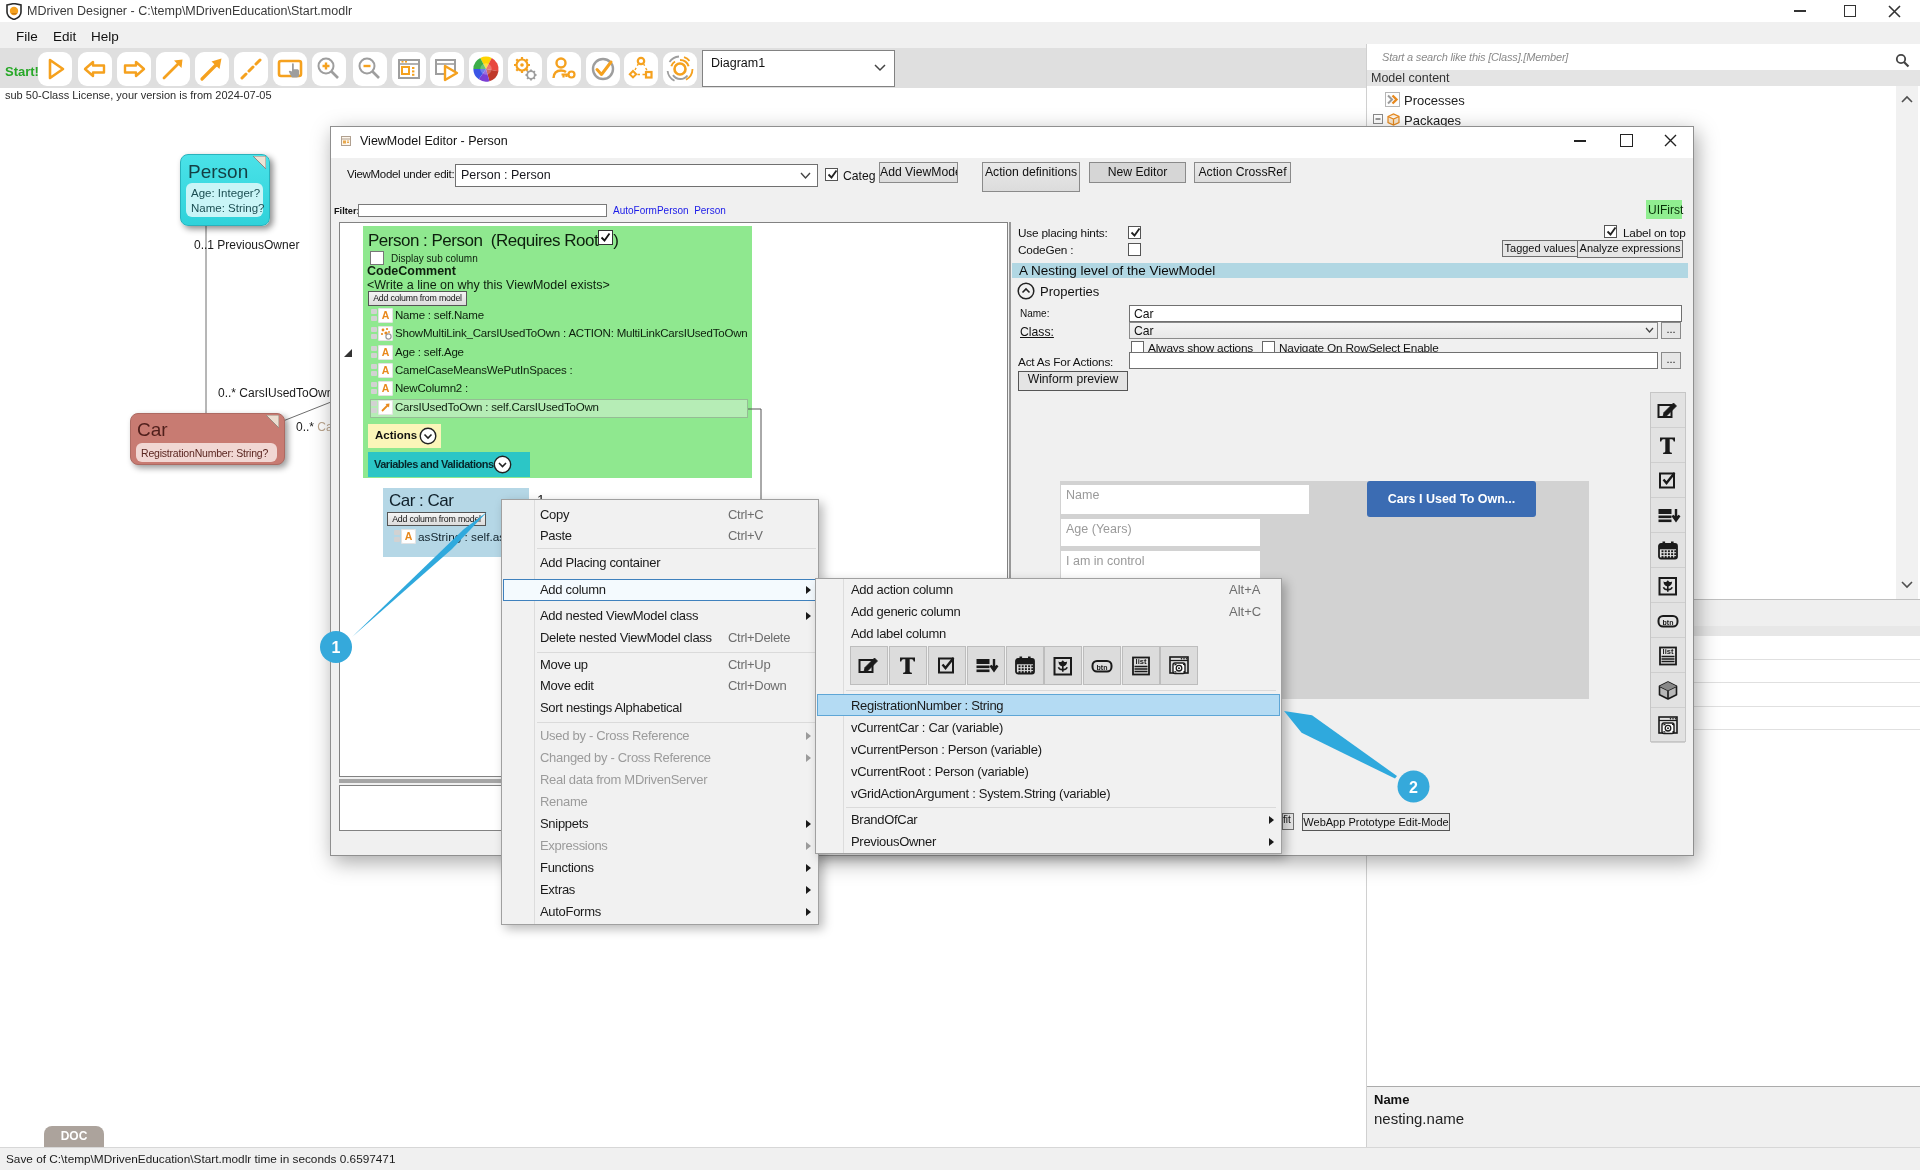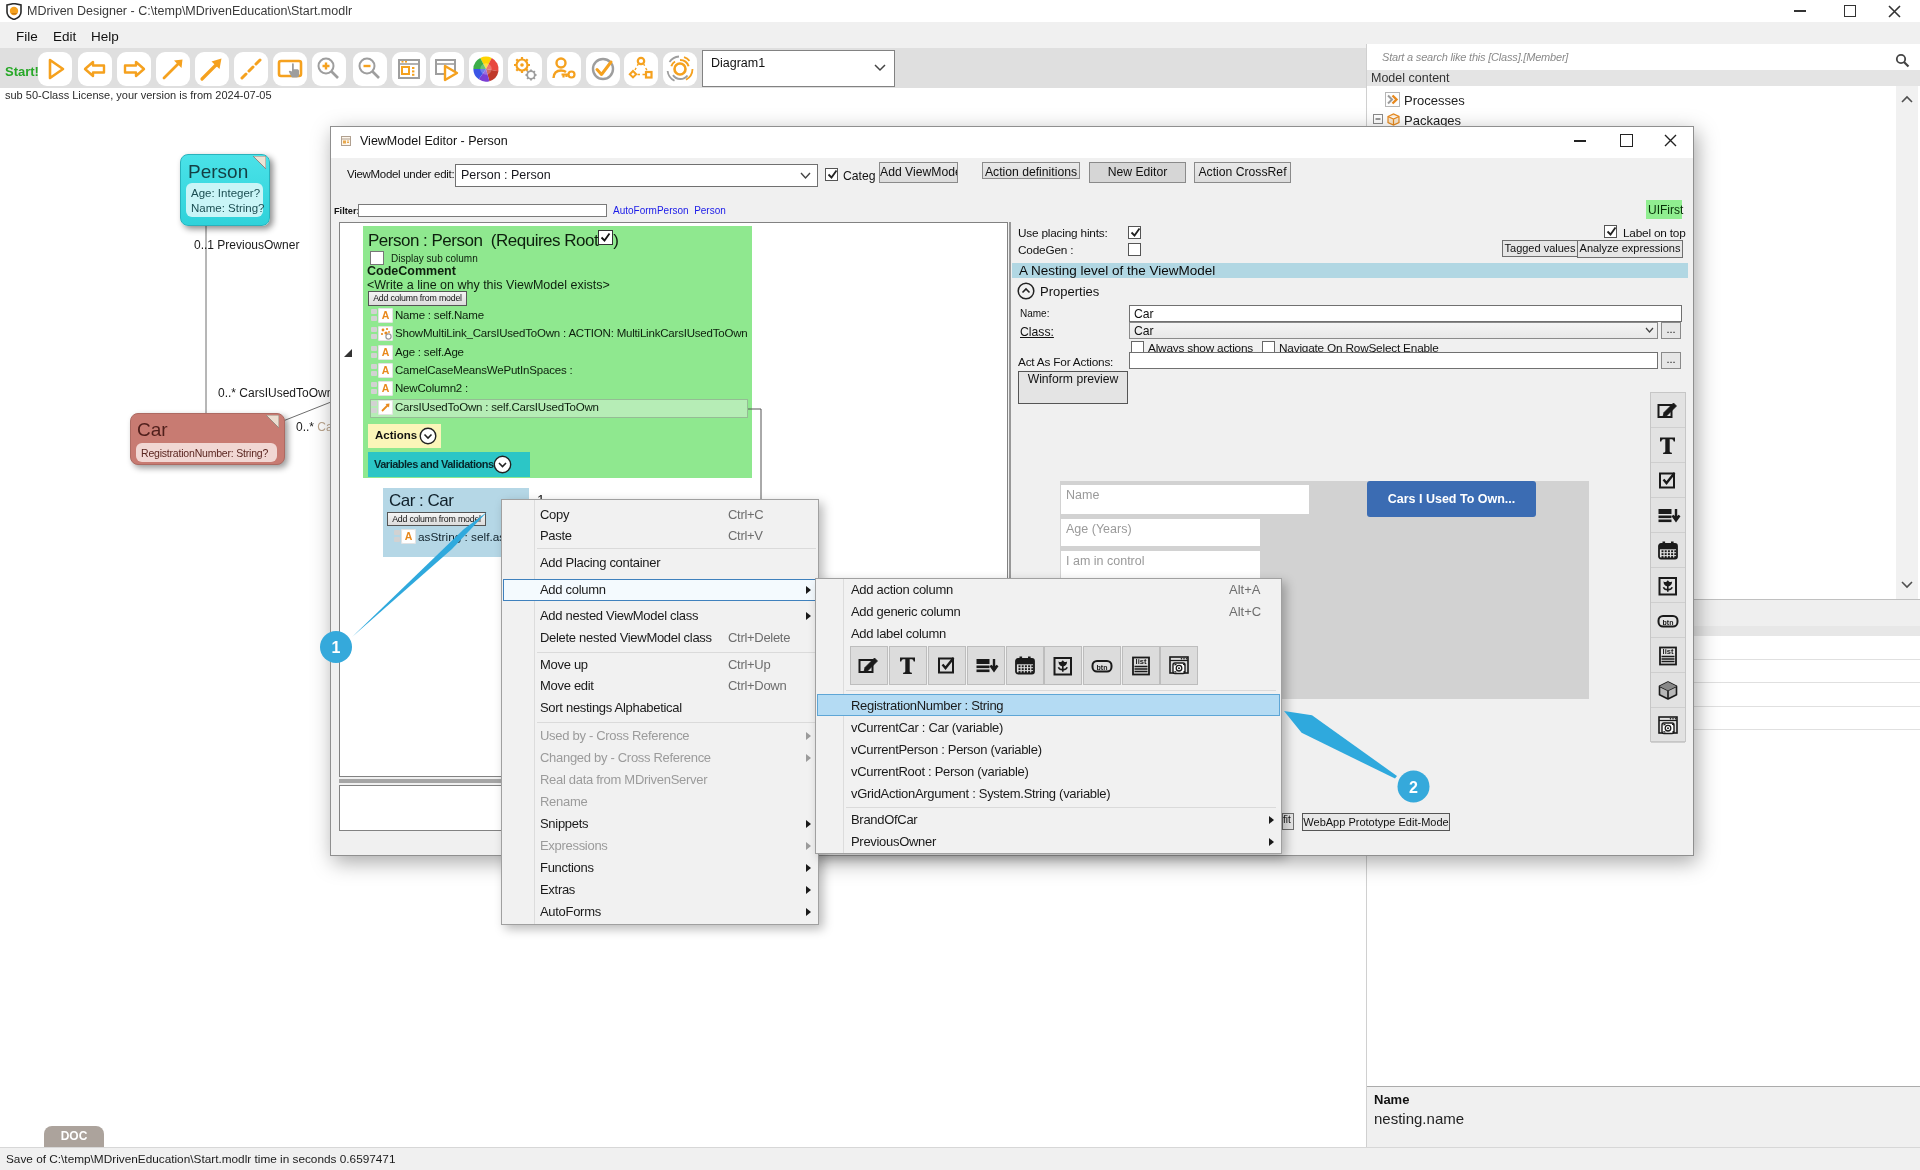--- a/index.html
+++ b/index.html
@@ -270,21 +270,21 @@
 <div class="a" style="left:461px;top:168px;font-size:12.5px;color:#16161d;">Person : Person</div>
 <svg class="a" style="left:800px;top:172px" width="11" height="8">
     <path d="M1 1 L5.5 6 L10 1" fill="none" stroke="#444" stroke-width="1.4"></path>
   </svg>
 <div class="cb" style="left:825px;top:168px;width:13px;height:13px;"></div>
 <svg class="a" style="left:827px;top:169px" width="11" height="11">
     <path d="M1.5 5.5 L4.5 8.5 L9.5 1.5" fill="none" stroke="#222" stroke-width="1.8"></path>
   </svg>
 <div class="a" style="left:843px;top:169px;font-size:12.2px;color:#111;">Categ</div>
 <div class="btn" style="left:879px;top:162px;width:79px;height:21px;font-size:12.2px;line-height:19px;">Add ViewModel</div>
-<div class="btn" style="left:982px;top:162px;width:98px;height:17px;font-size:12.2px;line-height:19px;">Action definitions</div>
+<div class="btn" style="left:982px;top:162px;width:98px;height:30px;font-size:12.2px;line-height:19px;">Action definitions</div>
 <div class="btn" style="left:1089px;top:162px;width:97px;height:21px;font-size:12.2px;line-height:19px;background:#d6d6d6;">New Editor</div>
 <div class="btn" style="left:1194px;top:162px;width:97px;height:21px;font-size:12.2px;line-height:19px;">Action CrossRef</div>
 <div class="a" style="left:334px;top:206px;font-size:9.2px;color:#111;font-weight:bold;">Filter:</div>
 <div class="a" style="left:358px;top:204px;width:249px;height:13px;background:#fff;border:1px solid #7a7a7a;box-sizing:border-box;"></div>
 <div class="a" style="left:613px;top:205px;font-size:10px;color:#1a1ae8;">AutoFormPerson&nbsp;&nbsp;Person</div>
 <div class="a" style="left:339px;top:222px;width:669px;height:555px;background:#fff;border:1px solid #828282;box-sizing:border-box;"></div>
 <div class="a" style="left:339px;top:779px;width:669px;height:4px;background:#a5a5a5;"></div>
 <div class="a" style="left:339px;top:785px;width:669px;height:46px;background:#fff;border:1px solid #828282;box-sizing:border-box;"></div>
 <div class="a" style="left:363px;top:226px;width:389px;height:252px;background:#8fe88f;"></div>
 <div class="a" style="left:368px;top:230px;font-size:17px;letter-spacing:-0.5px;color:#0d1f0d;white-space:nowrap;">Person : Person&nbsp; (Requires Root<span style="display:inline-block;width:13px;height:13px;background:#fff;border:1px solid #333;vertical-align:1px;position:relative;"><svg style="position:absolute;left:0;top:0" width="13" height="13">
@@ -413,21 +413,21 @@
     <path d="M1 1 L4.5 5 L8 1" fill="none" stroke="#444" stroke-width="1.2"></path>
   </svg>
 <div class="btn" style="left:1661px;top:322px;width:20px;height:17px;font-size:11px;line-height:13px;background:#e6e6e6;">...</div>
 <div class="cb" style="left:1131px;top:341px;width:13px;height:13px;border-color:#666;"></div>
 <div class="a" style="left:1148px;top:341px;font-size:11.8px;letter-spacing:-0.2px;color:#111;">Always show actions</div>
 <div class="cb" style="left:1262px;top:341px;width:13px;height:13px;border-color:#666;"></div>
 <div class="a" style="left:1279px;top:341px;font-size:11.8px;letter-spacing:-0.2px;color:#111;">Navigate On RowSelect Enable</div>
 <div class="a" style="left:1018px;top:355px;font-size:11.8px;letter-spacing:-0.2px;color:#111;">Act As For Actions:</div>
 <div class="a" style="left:1129px;top:352px;width:529px;height:17px;background:#fff;border:1px solid #707070;box-sizing:border-box;"></div>
 <div class="btn" style="left:1661px;top:352px;width:20px;height:17px;font-size:11px;line-height:13px;background:#e6e6e6;">...</div>
-<div class="btn" style="left:1018px;top:371px;width:110px;height:33px;font-size:12.2px;line-height:15px;background:#e4e4e4;border-color:#555;">Winform preview</div>
+<div class="btn" style="left:1018px;top:371px;width:110px;height:20px;font-size:12.2px;line-height:15px;background:#e4e4e4;border-color:#555;">Winform preview</div>
 <div class="a" style="left:1060px;top:481px;width:529px;height:218px;background:#d2d2d2;"></div>
 <div class="a" style="left:1061px;top:485px;width:248px;height:29px;background:#fff;"></div>
 <div class="a" style="left:1066px;top:488px;font-size:12.5px;color:#9a9a9a;">Name</div>
 <div class="a" style="left:1061px;top:519px;width:199px;height:27px;background:#fff;"></div>
 <div class="a" style="left:1066px;top:522px;font-size:12.5px;color:#9a9a9a;">Age (Years)</div>
 <div class="a" style="left:1061px;top:551px;width:199px;height:28px;background:#fff;"></div>
 <div class="a" style="left:1066px;top:554px;font-size:12.5px;color:#9a9a9a;">I am in control</div>
 <div class="a" style="left:1367px;top:481px;width:169px;height:36px;background:#3b6cb3;border-radius:3px;font-size:12.5px;font-weight:bold;color:#fff;text-align:center;line-height:36px;white-space:nowrap;">Cars I Used To Own...</div>
 <div class="a" style="left:1282px;top:813px;width:12px;height:17px;background:#e8e8e8;border:1px solid #707070;box-sizing:border-box;overflow:hidden;font-size:10px;color:#111;">fit</div>
 <div class="a" style="left:1302px;top:813px;width:148px;height:18px;background:#e8e8e8;border:1px solid #555;box-sizing:border-box;font-size:11px;color:#111;text-align:center;line-height:16px;white-space:nowrap;">WebApp Prototype Edit-Mode</div>

